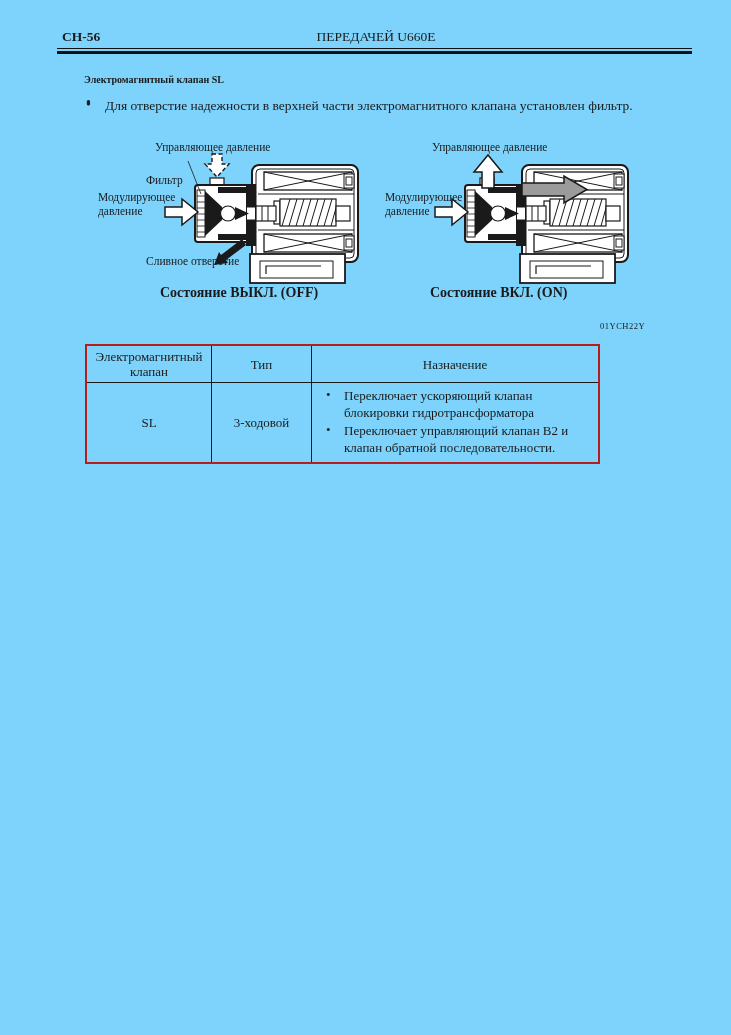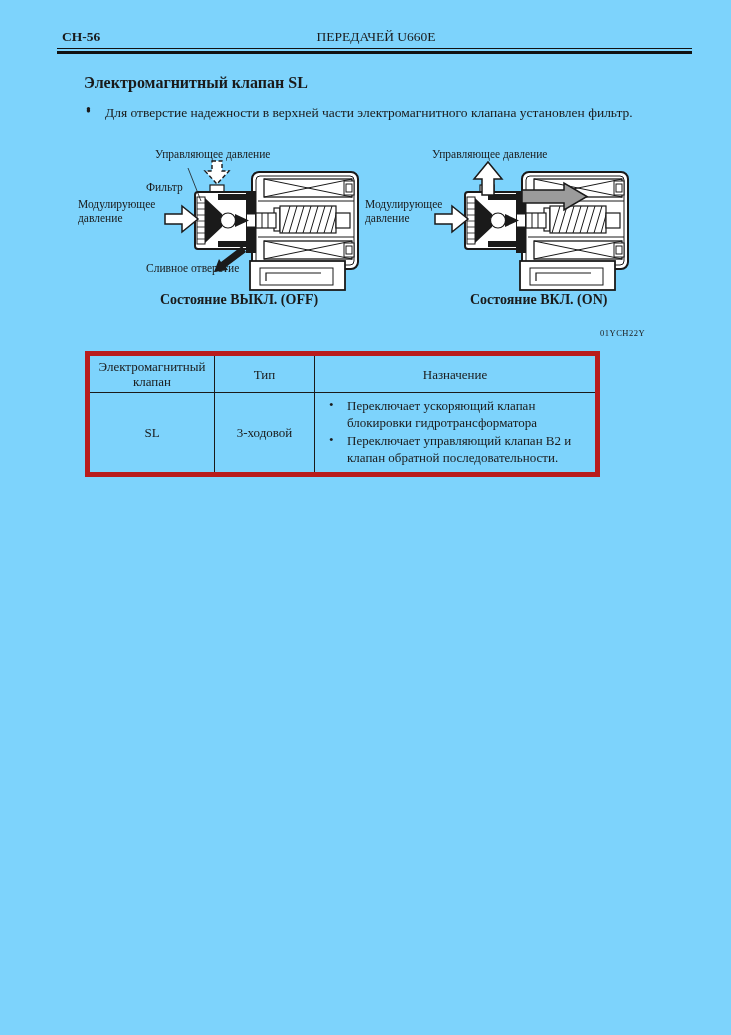--- a/index.html
+++ b/index.html
@@ -8,42 +8,42 @@
     margin:0 auto; font-family:"Liberation Serif", serif; color:#1a1a1a;
     overflow:hidden; outline:1px solid #cfcfcf;
   }
   
   .header { position:relative; padding-top:29px; }
   .pagenum { position:absolute; left:62px; top:29px; font-weight:bold; font-size:13.5px; }
   .htitle { margin-left:120px; width:512px; text-align:center; font-size:13.5px; line-height:16px; }
   .hrule { margin:3px 39px 0 57px; height:2px; border-top:1.5px solid #111; border-bottom:3px solid #111; }
   
   .content { margin:0 56px 0 62px; font-size:13.5px; }
-  .sec-heading { margin:20px 0 0 22px; font-weight:bold; font-size:16px; }
+  .sec-heading { margin:20px 0 0 22px; font-weight:bold; font-size:10px; }
   .bullet { position:relative; margin:10px 0 0 22px; padding-left:21px; line-height:17px; }
   .bullet + .bullet { margin-top:12px; }
   .bmark { position:absolute; left:2px; top:-1px; font-size:14px; }
   
   .figure { position:relative; height:200px; margin-top:24px; font-size:11.5px; line-height:14px; }
   .flabel { position:absolute; white-space:nowrap; }
-  .flabel.wrap { white-space:normal; }
+  .flabel.wrap { white-space:normal;margin-left:20px; }
   .lbl-ctrl-l { left:93px;  top:2px; }
   .lbl-filter { left:84px;  top:35px; }
   .lbl-mod-l  { left:16px;  top:52px; width:92px; }
   .lbl-drain  { left:84px;  top:116px; }
   .lbl-ctrl-r { left:370px; top:2px; }
   .lbl-mod-r  { left:303px; top:52px; width:92px; }
   .fcap { position:absolute; top:148px; width:205px; font-weight:bold; font-size:14px; }
-  .cap-l { left:98px; } .cap-r { left:408px; }
+  .cap-l { left:98px; } .cap-r { left:368px; }
   .refcode { position:absolute; left:538px; top:181px; font-size:8.5px; letter-spacing:.5px; }
   .vsvg { position:absolute; top:12px; width:205px; height:135px; }
   .v-left { left:98px; } .v-right { left:368px; }
   
   .tbl-heading { margin:12px 0 0 23px; font-weight:bold; font-size:13px; }
-  table.spec { border-collapse:collapse; width:515px; margin:6px 0 0 23px; font-size:13px; border:5px solid #b91c1c; }
+  table.spec { border-collapse:collapse; width:515px; margin:6px 0 0 23px; font-size:13px; border:2px solid #b91c1c; }
   table.spec td { border:1px solid #1a1a1a; padding:3px 4px; line-height:15px; }
   table.spec tr.hdr td { text-align:center; vertical-align:middle; border-bottom:1.5px solid #1a1a1a; height:30px; }
   td.c-valve { width:116px; text-align:center; vertical-align:middle; }
   td.c-type  { width:91px;  text-align:center; vertical-align:middle; }
   td.c-purp  { padding:5px 6px 6px 6px !important; }
   .tb { position:relative; padding-left:26px; line-height:16.5px; }
   .tb + .tb { margin-top:2px; }
   .tdot { position:absolute; left:8px; top:-1px; font-size:13px; }
 </style>
 </head>

